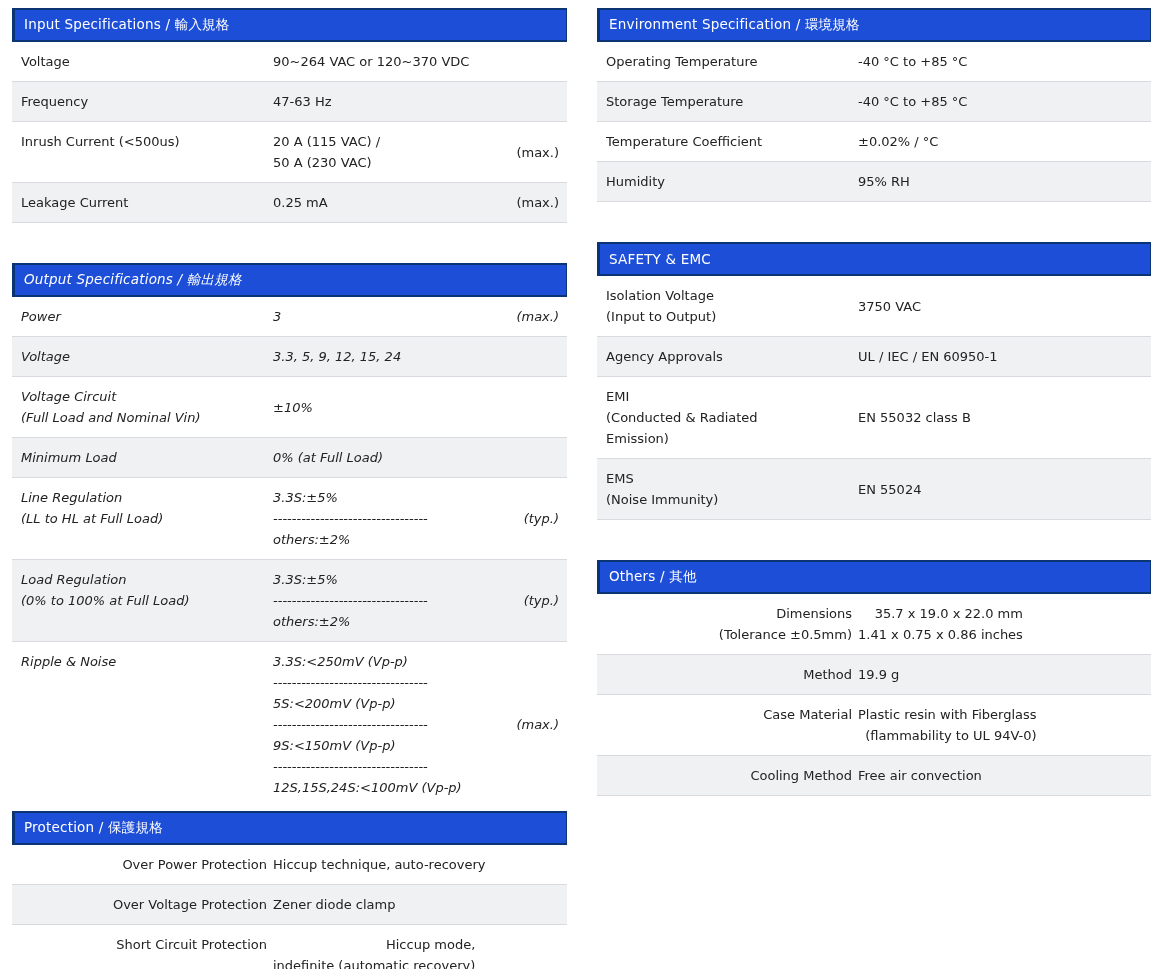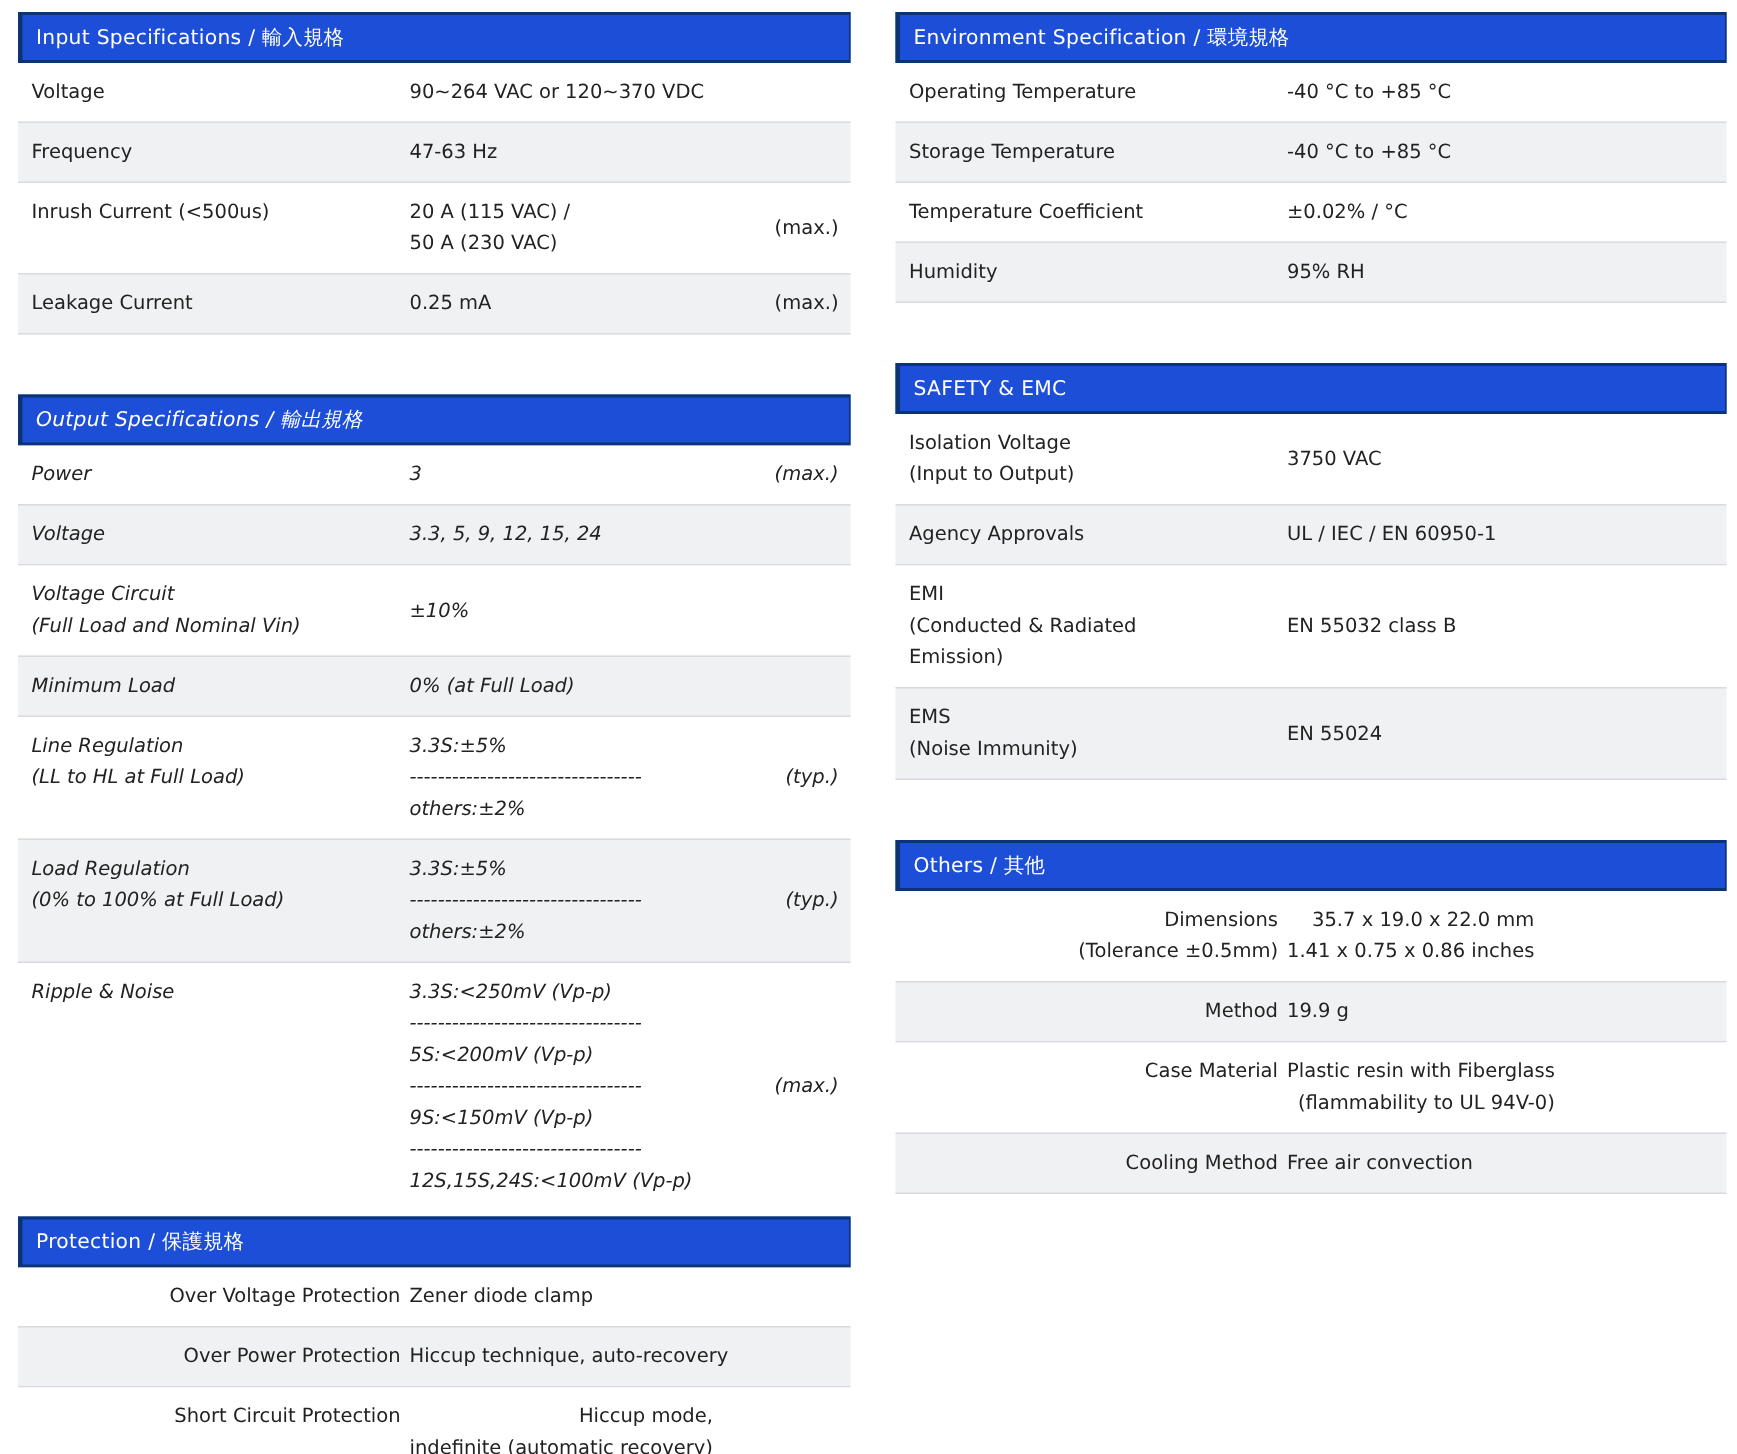--- a/index.html
+++ b/index.html
@@ -199,30 +199,30 @@
         </div>
       </div>
     </section>
 
     <section class="spec-table">
       <div class="section-header">
         <span class="section-title">Protection / 保護規格</span>
       </div>
       <div class="rows">
         <div class="row">
+          <div class="cell-label">Over Power Protection</div>
+          <div class="cell-value">
+              <span>Hiccup technique, auto-recovery</span>
+            </div>
+          <div class="cell-note"></div>
+        </div>
+        <div class="row">
           <div class="cell-label">Over Voltage Protection</div>
           <div class="cell-value">
               <span>Zener diode clamp</span>
-            </div>
-          <div class="cell-note"></div>
-        </div>
-        <div class="row">
-          <div class="cell-label">Over Power Protection</div>
-          <div class="cell-value">
-              <span>Hiccup technique, auto-recovery</span>
             </div>
           <div class="cell-note"></div>
         </div>
         <div class="row">
           <div class="cell-label">Short Circuit Protection</div>
           <div class="cell-value">
               <span>Hiccup mode,
 indefinite (automatic recovery)</span>
             </div>
           <div class="cell-note"></div>

